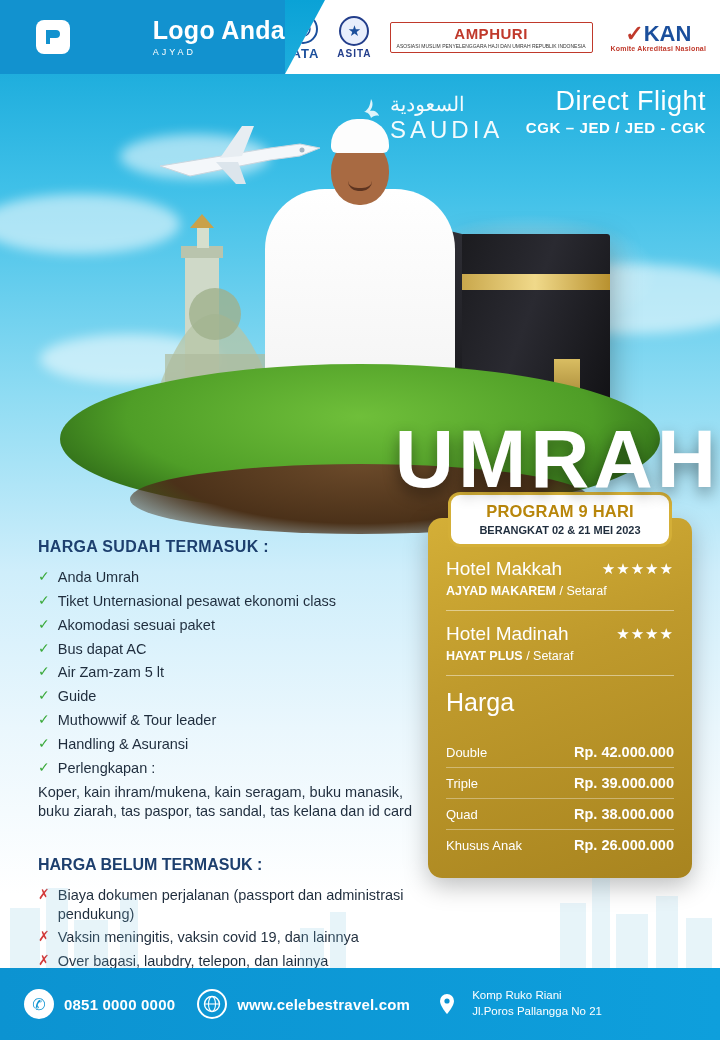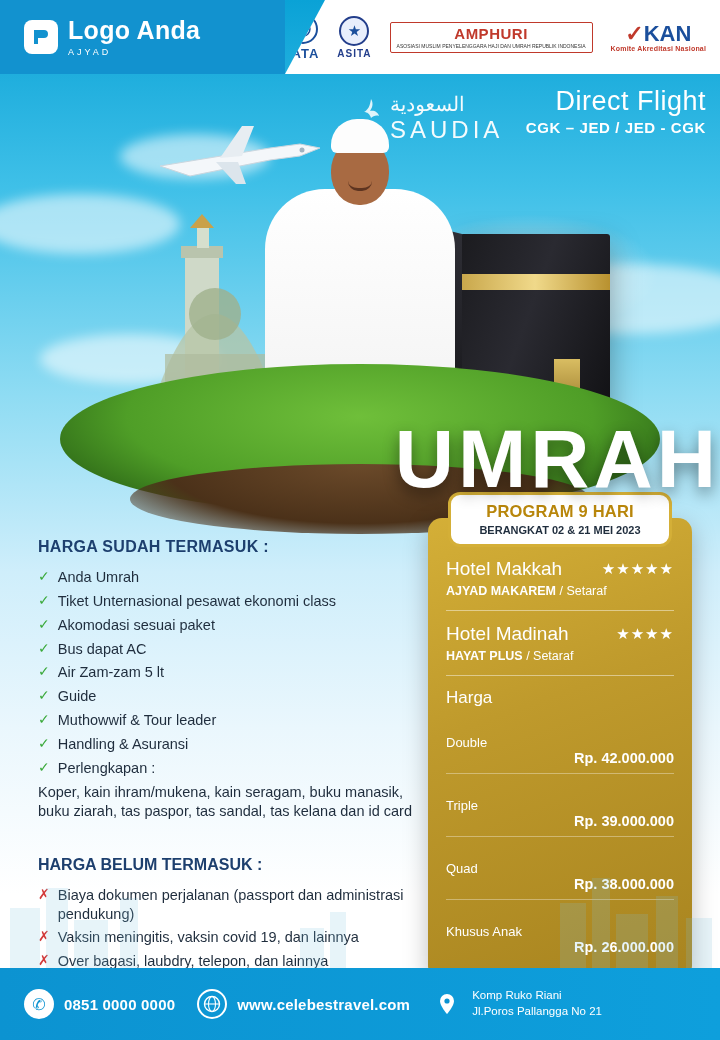--- a/index.html
+++ b/index.html
@@ -16,22 +16,23 @@
   }
 
   
   .header {
     position: absolute; top: 0; left: 0; width: 100%; height: 74px;
     display: flex; align-items: stretch;
     z-index: 30;
   }
   .header-left {
     width: 285px; background: #1292cf;
-    display: flex; align-items: center; padding-left: 24px;
+    display: flex; align-items: center; padding-left: 36px;
     border-bottom-right-radius: 0;
+    justify-content: space-between;
   }
   .header-right {
     flex: 1; background: #ffffff;
     display: flex; align-items: center; justify-content: center; gap: 18px;
     padding-right: 12px;
     clip-path: polygon(40px 0, 100% 0, 100% 100%, 0 100%);
   }
   .logo-mark {
     width: 34px; height: 34px; border-radius: 8px;
     background: #ffffff; color: #1292cf;
@@ -194,24 +195,24 @@
     width: 224px; background:#ffffff; border: 3px solid #d4af37;
     border-radius: 12px; padding: 7px 6px 8px; text-align:center;
   }
   .program-badge .p1 { font-size: 16.5px; font-weight: bold; color:#b8860b; letter-spacing:.2px;}
   .program-badge .p2 { font-size: 11px; font-weight: bold; color:#1f2d3d; margin-top: 3px;}
   .hotel-name { font-size: 19px; color:#ffffff; display:flex; align-items:center; justify-content:space-between;}
   .stars { color:#ffffff; font-size: 15px; letter-spacing: 1px; }
   .hotel-sub { font-size: 12.5px; font-weight: bold; color:#ffffff; margin-top: 4px; }
   .hotel-sub .setaraf { font-weight: normal; }
   .hr-gold { height: 1px; background: rgba(255,255,255,.45); margin: 12px 0; }
-  .harga-title { font-size: 17px; color:#ffffff; margin-bottom: 3px; }
+  .harga-title { font-size: 25px; color:#ffffff; margin-bottom: 20px; }
   .price-row { display:flex; align-items:center; justify-content:space-between; padding: 7px 0; }
   .price-row .lbl { font-size: 13px; color:#ffffff; }
-  .price-row .val { font-size: 14.5px; font-weight: bold; color:#ffffff;margin-top:32px; }
+  .price-row .val { font-size: 14.5px; font-weight: bold; color:#ffffff; }
   .price-sep { height:1px; background: rgba(255,255,255,.35); }
 
   
   .skyline { position:absolute; bottom: 72px; left: 0; width: 100%; height: 120px; opacity:.18; }
   .footer {
     position:absolute; bottom: 0; left: 0; width: 100%; height: 72px;
     background: linear-gradient(90deg,#0c93d1,#0e9fdc);
     display:flex; align-items:center; color:#fff; padding: 0 24px; gap: 22px;
   }
   .f-item { display:flex; align-items:center; gap: 10px; }

